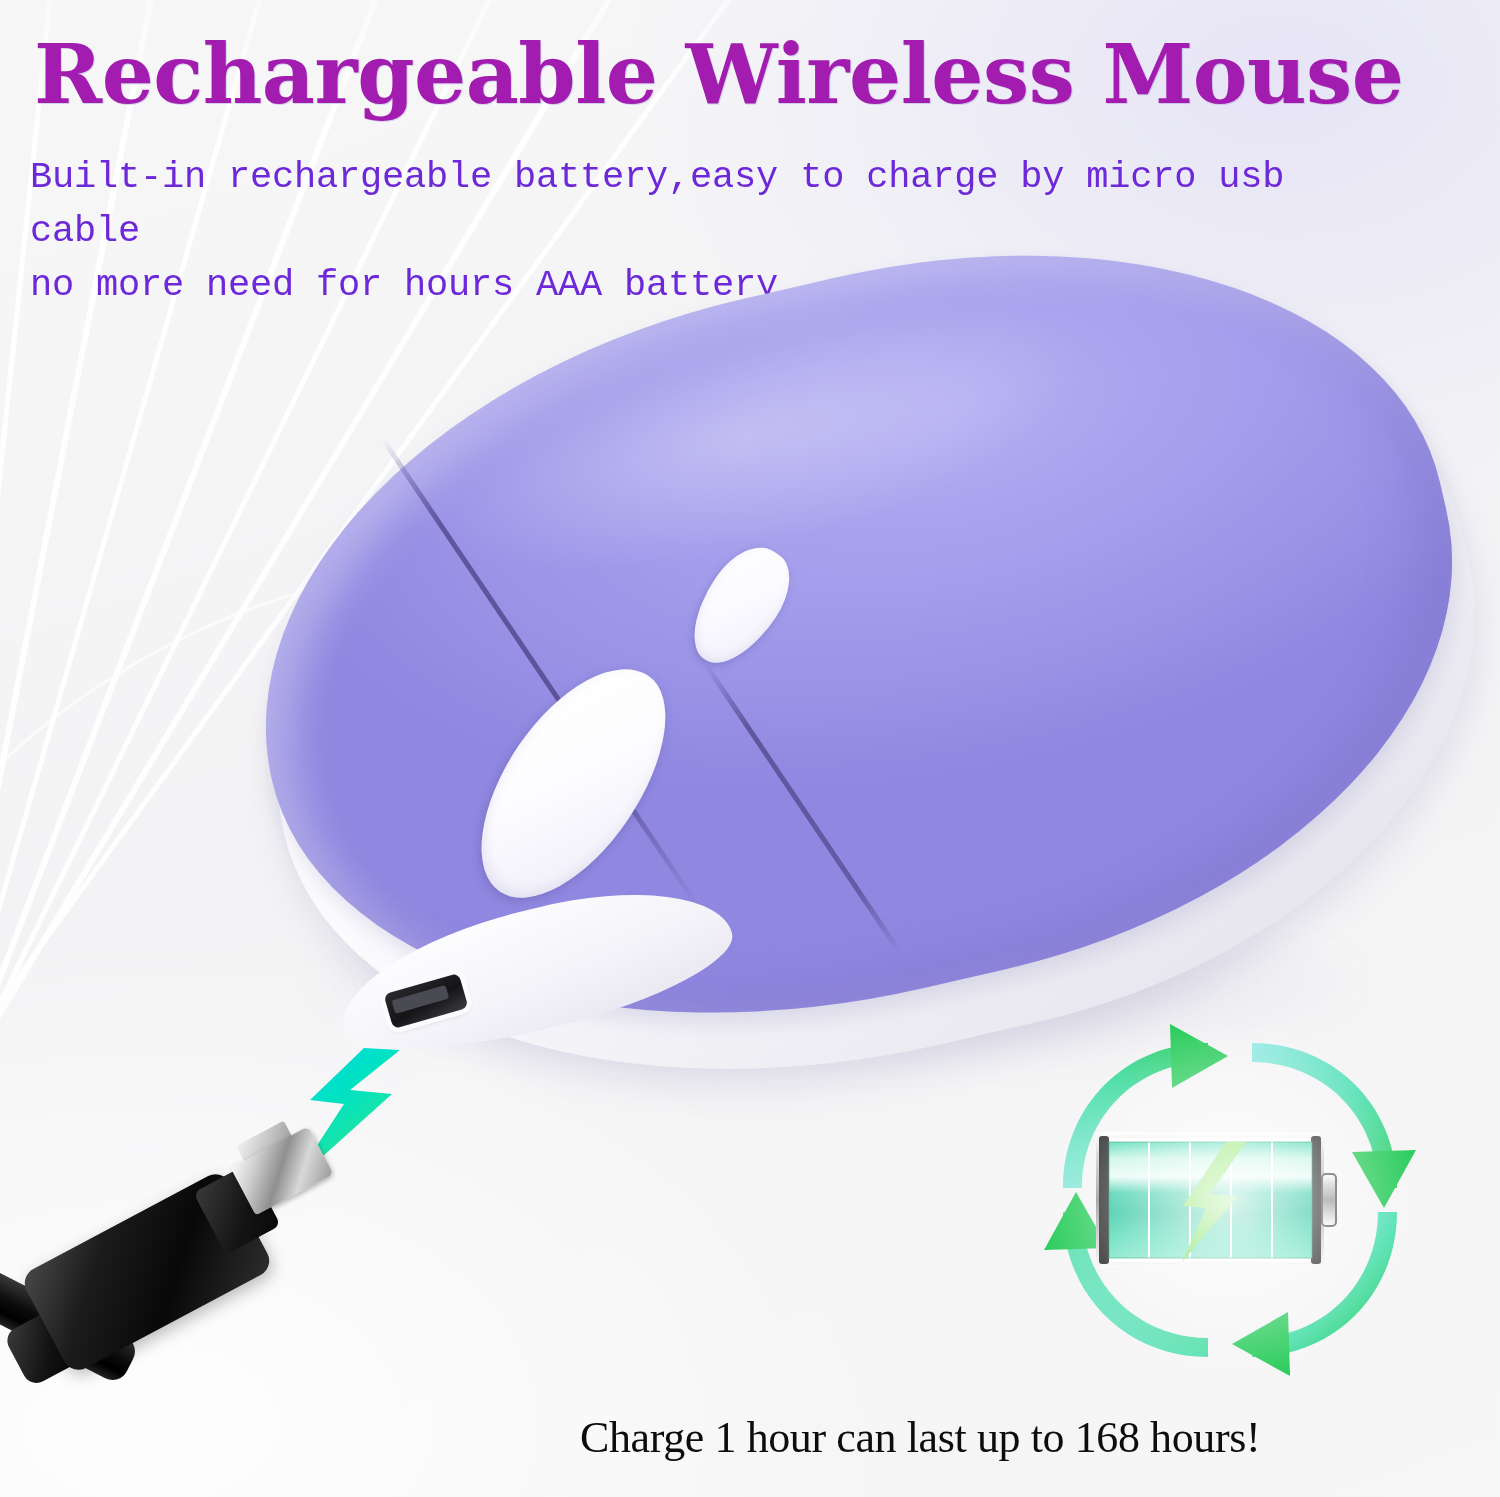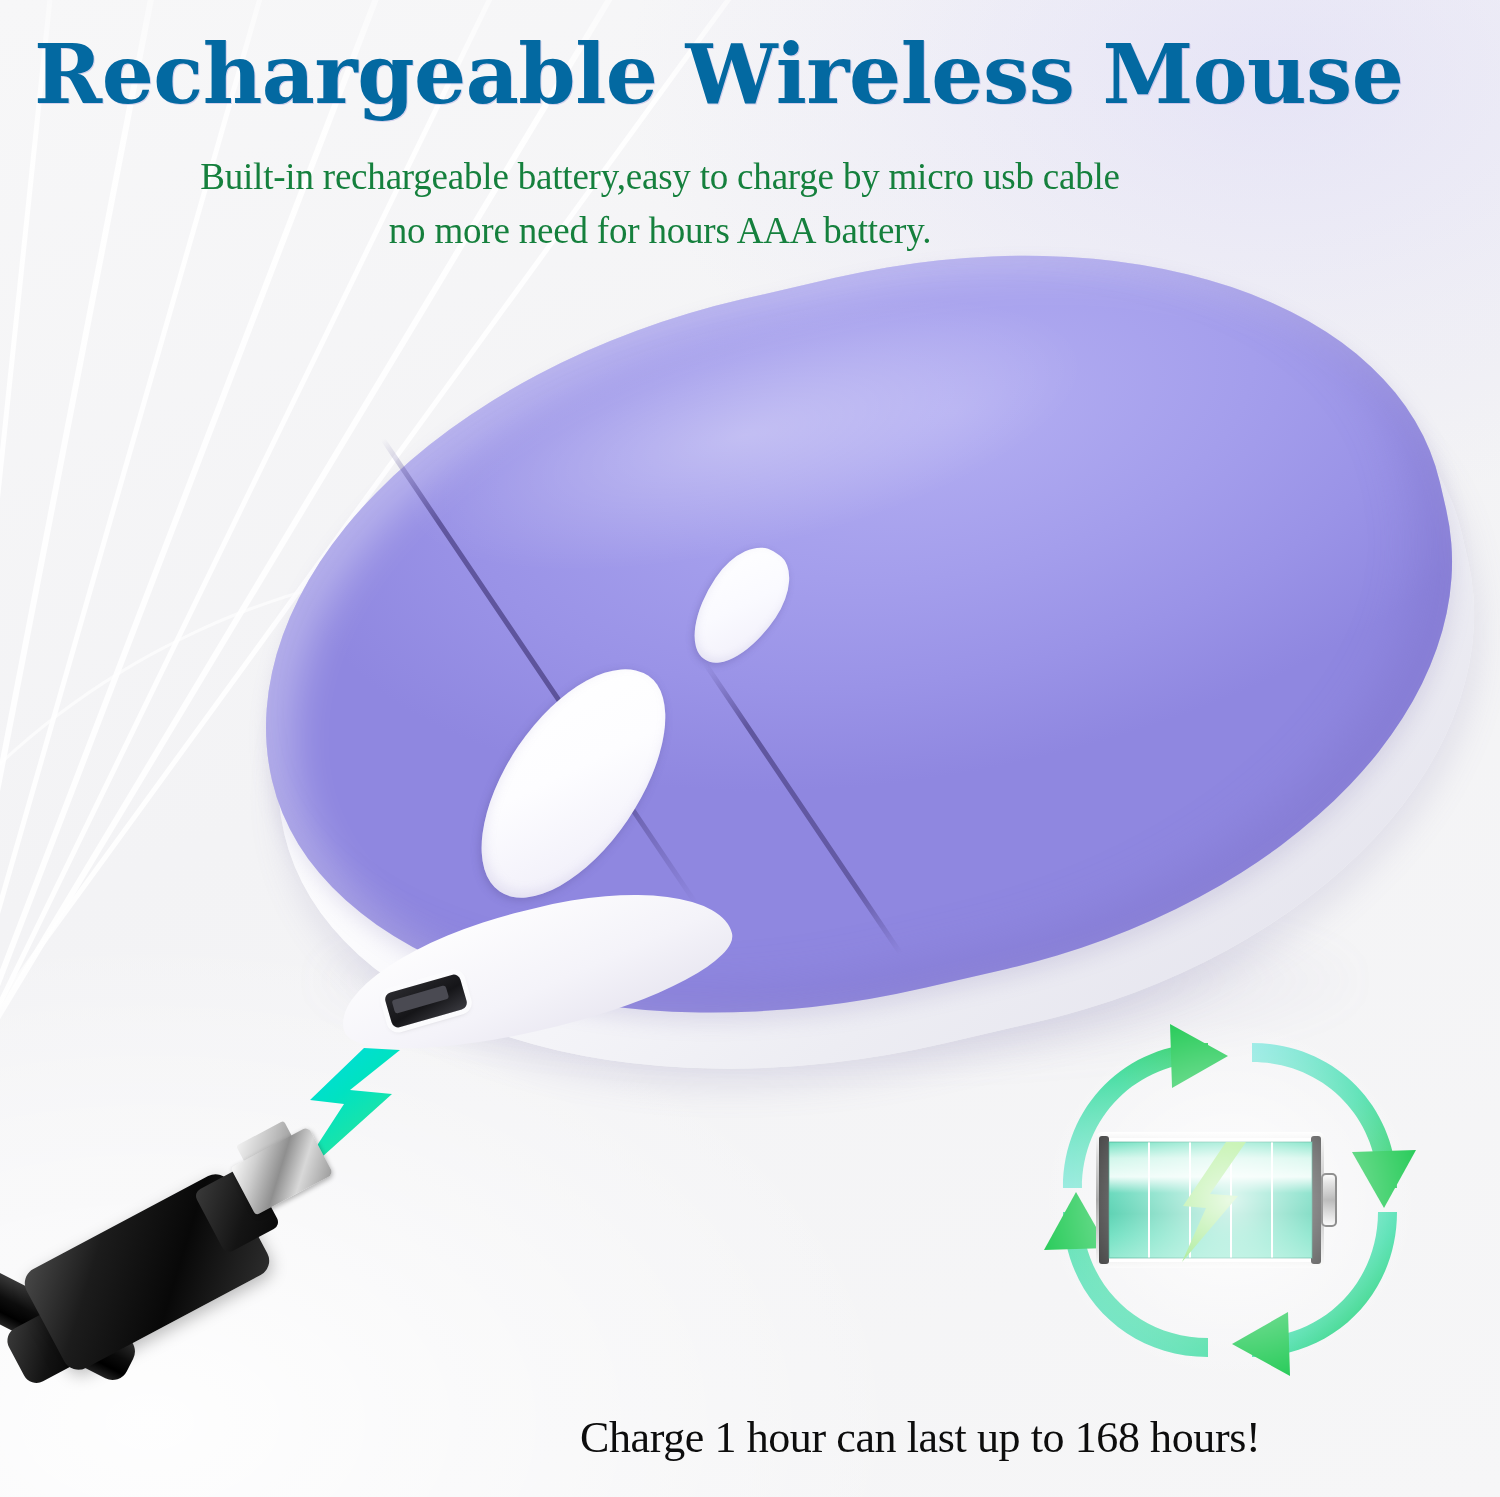--- a/index.html
+++ b/index.html
@@ -45,35 +45,34 @@
 
   
   .title {
     position: absolute;
     left: 34px;
     top: 26px;
     font-family: "DejaVu Serif", "Liberation Serif", serif;
     font-weight: bold;
     font-size: 82px;
     letter-spacing: -0.5px;
-    color: #0369a1;
+    color: #a21caf;
     white-space: nowrap;
     text-shadow: 1px 1px 0 rgba(110,100,200,0.25);
   }
   .subtitle {
     position: absolute;
     left: 30px;
     top: 150px;
     width: 1260px;
-    font-family: Liberation Serif, serif;
+    font-family: Liberation Mono, monospace;
     font-size: 37px;
     line-height: 54px;
-    color: #15803d;
+    color: #6d28d9;
     letter-spacing: -0.2px;
-    text-align: center;
   }
   .subtitle .l2 { display: block; }
   .caption {
     position: absolute;
     left: 580px;
     top: 1412px;
     font-family: Liberation Serif, serif;
     font-size: 44px;
     color: #0d0d0d;
     letter-spacing: -0.4px;

